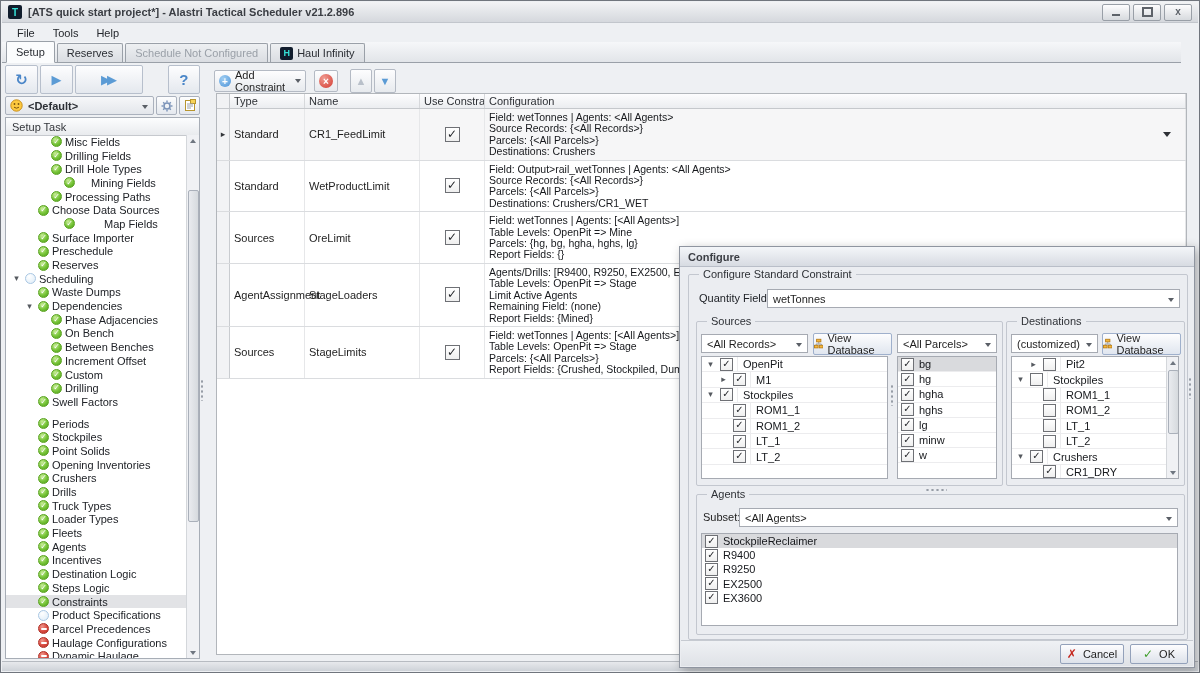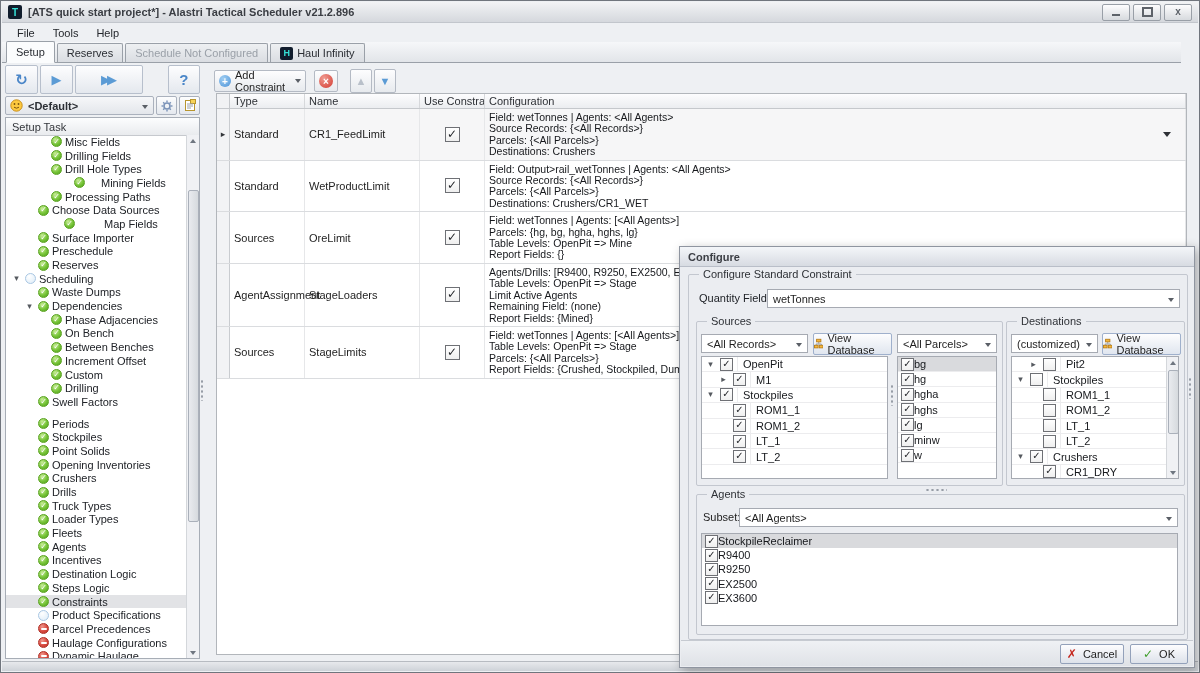--- a/index.html
+++ b/index.html
@@ -131,21 +131,21 @@
   .dlg-main{left:8px;top:27px;width:498px;height:364px}
   .q-label{position:absolute;left:10px;top:17px;color:#202328}
   .dcombo{border:1px solid #a6aab2;background:#fff;display:flex;align-items:center;
           padding:0 16px 0 5px;position:relative;box-sizing:border-box;white-space:nowrap;overflow:hidden}
   .q-combo{position:absolute;left:78px;top:14px;right:7px;height:19px}
   .vdb-btn{position:absolute;height:20px;border:1px solid #9fb0cc;border-radius:2px;
            background:linear-gradient(#fdfdfe,#e0e6ef);display:flex;align-items:center;justify-content:center;gap:4px}
   .listbox{position:absolute;background:#fff;border:1px solid #a6aab2;overflow:hidden;box-sizing:border-box}
   .dt-row{display:flex;align-items:center;height:14.4px;border-bottom:1px solid #ececee;gap:4px;white-space:nowrap}
   .dt-lbl{flex:1;align-self:stretch;display:flex;align-items:center;padding-left:5px;border-left:1px solid #ececee;color:#16181c}
-  .dl-row{display:flex;align-items:center;height:14.2px;padding-left:3px;white-space:nowrap;color:#16181c}
+  .dl-row{display:flex;align-items:center;height:14.2px;gap:5px;padding-left:3px;white-space:nowrap;color:#16181c}
   .dl-row.bd{border-bottom:1px solid #ececee}
   .dl-row.sel,.dt-row.sel{background:#d9dadd}
   .dlg-footer{position:absolute;left:1px;right:1px;bottom:1px;height:26px;background:linear-gradient(#eff1f4,#dfe2e7);
               border-top:1px solid #c6cad1;display:flex;align-items:center;justify-content:flex-end;gap:6px;padding-right:5px;box-sizing:border-box}
   .dlg-btn{height:20px;border:1px solid #93a1ba;border-radius:2px;background:linear-gradient(#fdfdfe,#dde2ea);
            display:flex;align-items:center;justify-content:center;gap:6px;box-sizing:border-box}
   .btn-cancel{width:64px}.btn-ok{width:58px}
   .x-red{color:#c4261d;font-weight:bold;font-size:12px}
   .check-green{color:#3f9e2a;font-weight:bold;font-size:12px}
   .inner-scroll{position:absolute;right:0;top:0;bottom:0;width:11px;background:#f0f1f4;border-left:1px solid #d4d7db}
@@ -259,21 +259,21 @@
         <div class="trow" style="padding-left: 31px; align-items: center;">
           <span class="exp"></span>
           <span class="st st-done"></span>
           <span class="tlbl">Drilling Fields</span>
         </div>
         <div class="trow" style="padding-left: 31px;">
           <span class="exp"></span>
           <span class="st st-done"></span>
           <span class="tlbl">Drill Hole Types</span>
         </div>
-        <div class="trow" style="padding-left: 41px; gap: 16px;">
+        <div class="trow" style="padding-left: 31px; gap: 16px;">
           <span class="exp"></span>
           <span class="st st-done"></span>
           <span class="tlbl">Mining Fields</span>
         </div>
         <div class="trow" style="padding-left: 31px;">
           <span class="exp"></span>
           <span class="st st-done"></span>
           <span class="tlbl">Processing Paths</span>
         </div>
         <div class="trow" style="padding-left: 18px;">
@@ -517,22 +517,22 @@
           </div>
           <div class="grow">
             <div class="gc ind"></div>
             <div class="gc c-type">Sources</div>
             <div class="gc c-name">OreLimit</div>
             <div class="gc c-use">
               <span class="cb big on"></span>
             </div>
             <div class="gc c-cfg">
               <div class="cfg-line">Field: wetTonnes  |  Agents: [&lt;All Agents&gt;]</div>
+              <div class="cfg-line">Table Levels: OpenPit =&gt; Mine</div>
               <div class="cfg-line">Parcels: {hg, bg, hgha, hghs, lg}</div>
-              <div class="cfg-line">Table Levels: OpenPit =&gt; Mine</div>
               <div class="cfg-line">Report Fields: {}</div>
             </div>
           </div>
           <div class="grow">
             <div class="gc ind"></div>
             <div class="gc c-type">AgentAssignment</div>
             <div class="gc c-name">StageLoaders</div>
             <div class="gc c-use">
               <span class="cb big on"></span>
             </div>

